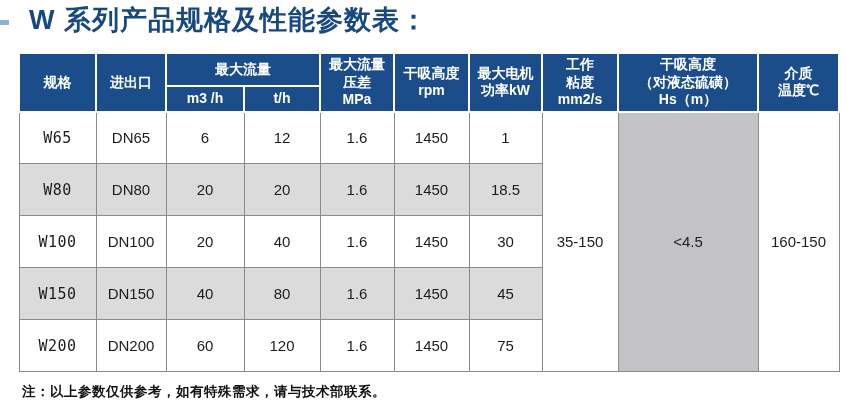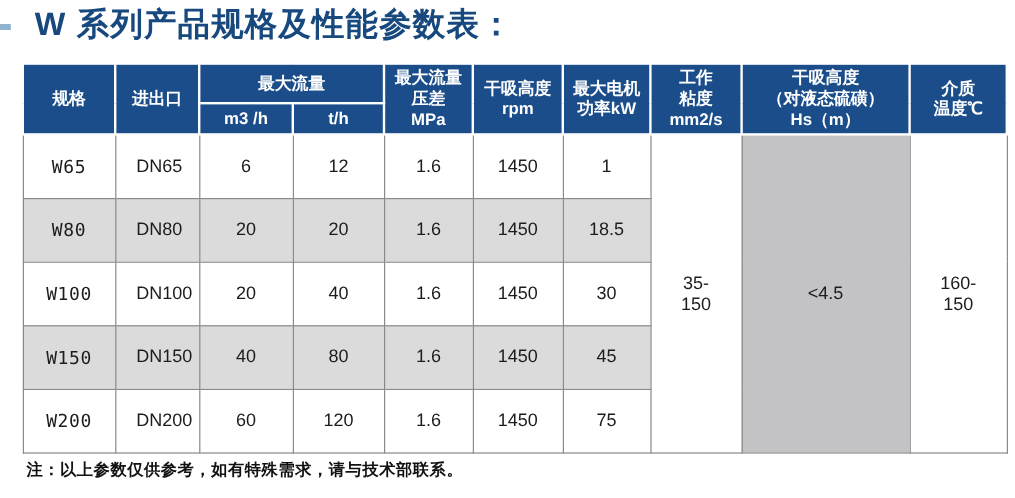--- a/index.html
+++ b/index.html
@@ -42,21 +42,21 @@
     vertical-align: middle;
   }
   .spec-table thead tr.hrow-top   { height: 32px; }
   .spec-table thead tr.hrow-sub   { height: 25px; }
   .spec-table tbody td {
     border: 1px solid #8a8a8a;
     text-align: center;
     vertical-align: middle;
     font-size: 15px;
     color: #1c1c1c;
-    padding: 17px;
+    padding: 4px;
     background: #ffffff;
   }
   .spec-table tbody tr { height: 52px; }
   .spec-table tbody tr.stripe td.zebra { background: #dbdbdb; }
   td.spec-cell {
     font-family: "DejaVu Sans Mono", monospace;
     font-size: 17px;
     letter-spacing: 0.5px;
   }
   td.merged-gray { background: #c3c3c5 !important; }

